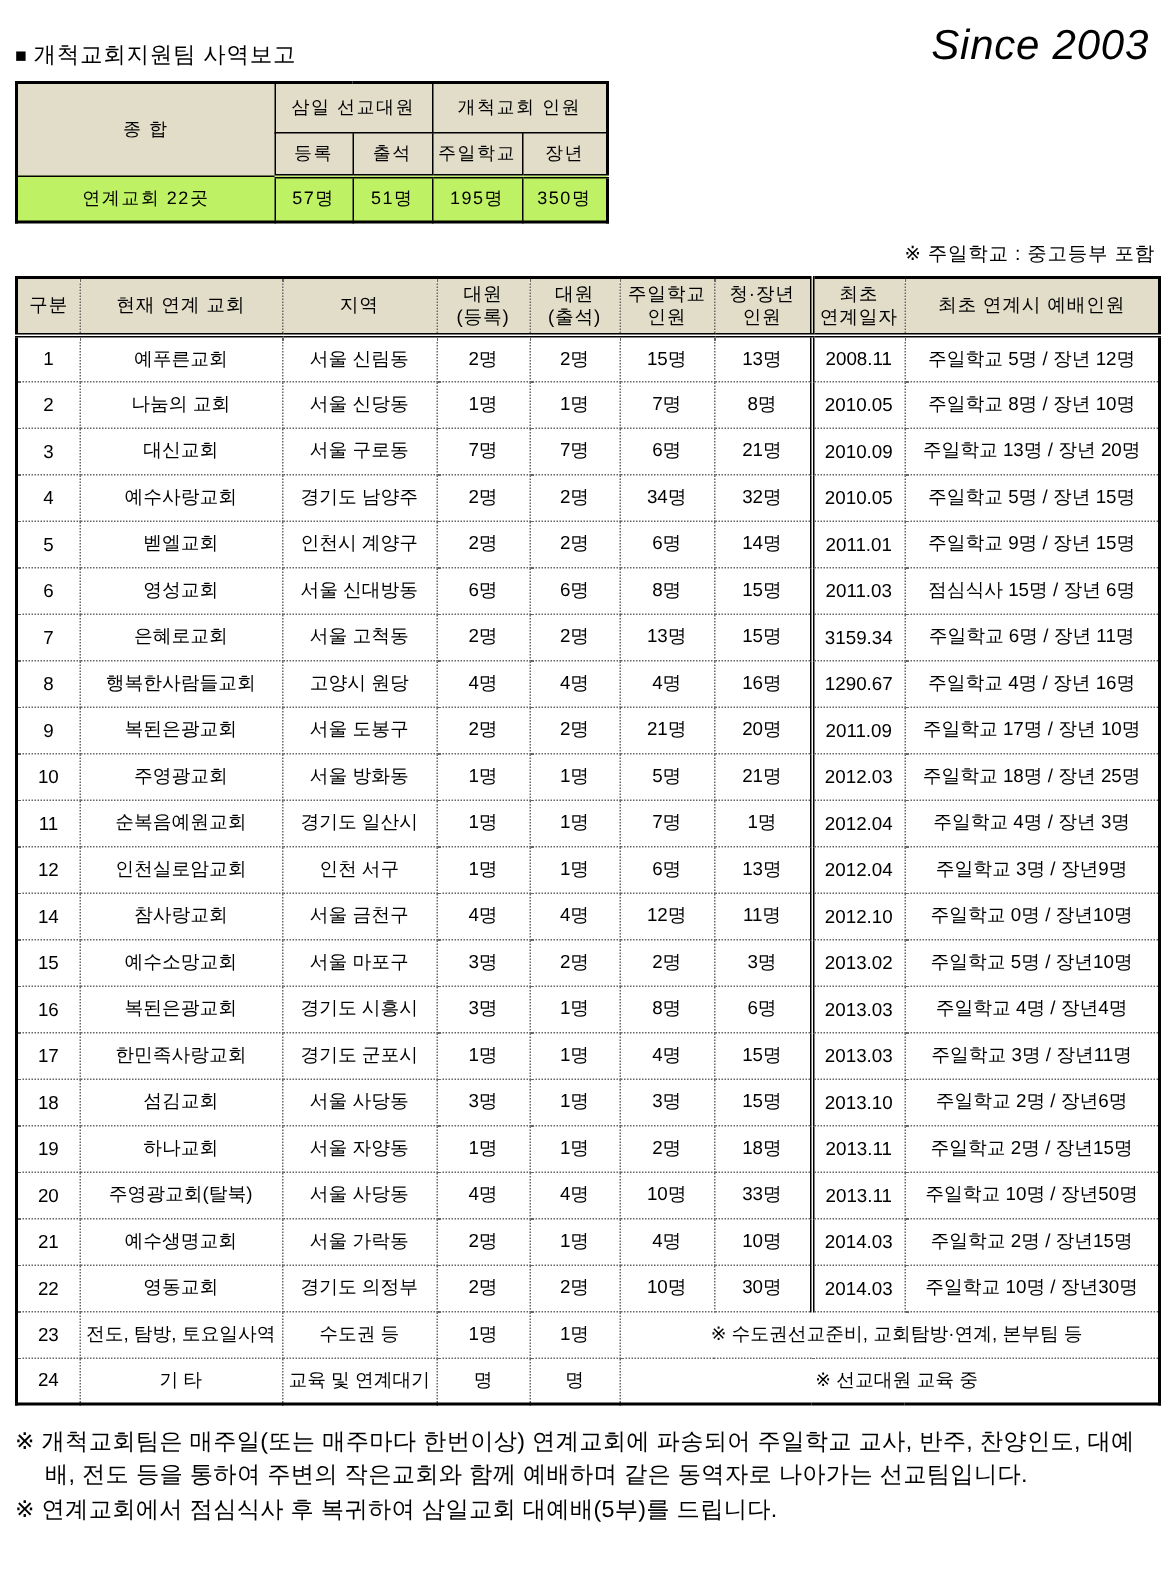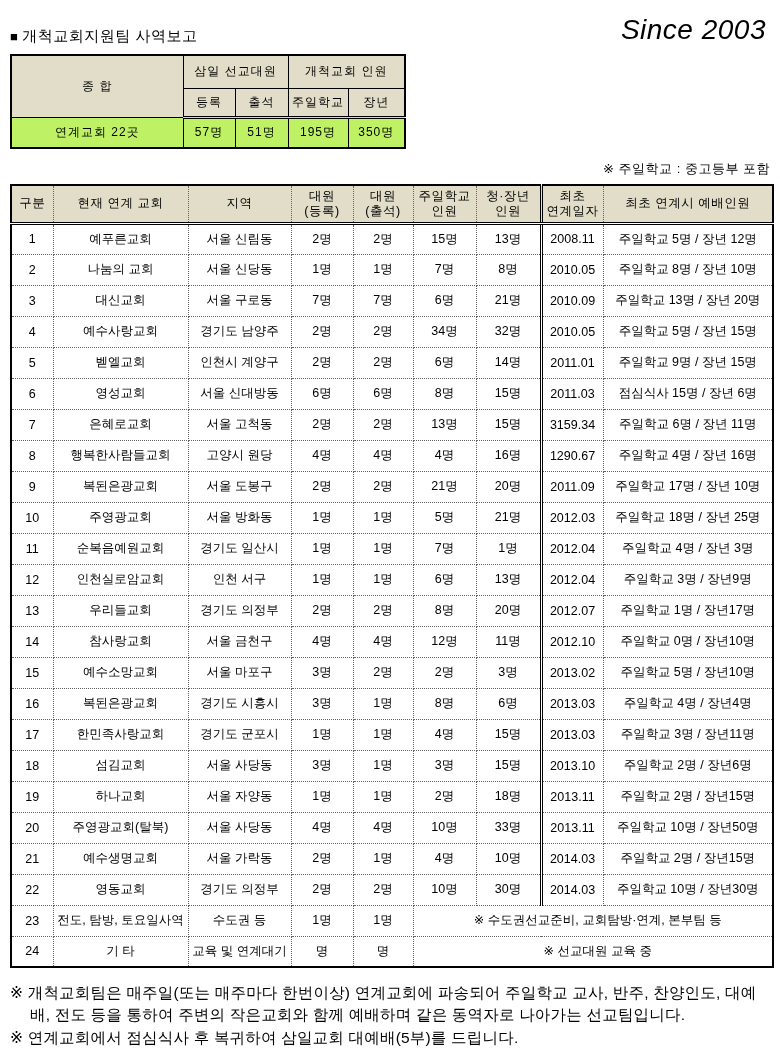--- a/index.html
+++ b/index.html
@@ -258,31 +258,20 @@
           <td>인천실로암교회</td>
           <td>인천 서구</td>
           <td>1명</td>
           <td>1명</td>
           <td>6명</td>
           <td>13명</td>
           <td class="c-date">2012.04</td>
           <td>주일학교 3명 / 장년9명</td>
         </tr>
         <tr>
-          <td>13</td>
-          <td>우리들교회</td>
-          <td>경기도 의정부</td>
-          <td>2명</td>
-          <td>2명</td>
-          <td>8명</td>
-          <td>20명</td>
-          <td class="c-date">2012.07</td>
-          <td>주일학교 1명 / 장년17명</td>
-        </tr>
-        <tr>
           <td>14</td>
           <td>참사랑교회</td>
           <td>서울 금천구</td>
           <td>4명</td>
           <td>4명</td>
           <td>12명</td>
           <td>11명</td>
           <td class="c-date">2012.10</td>
           <td>주일학교 0명 / 장년10명</td>
         </tr>

